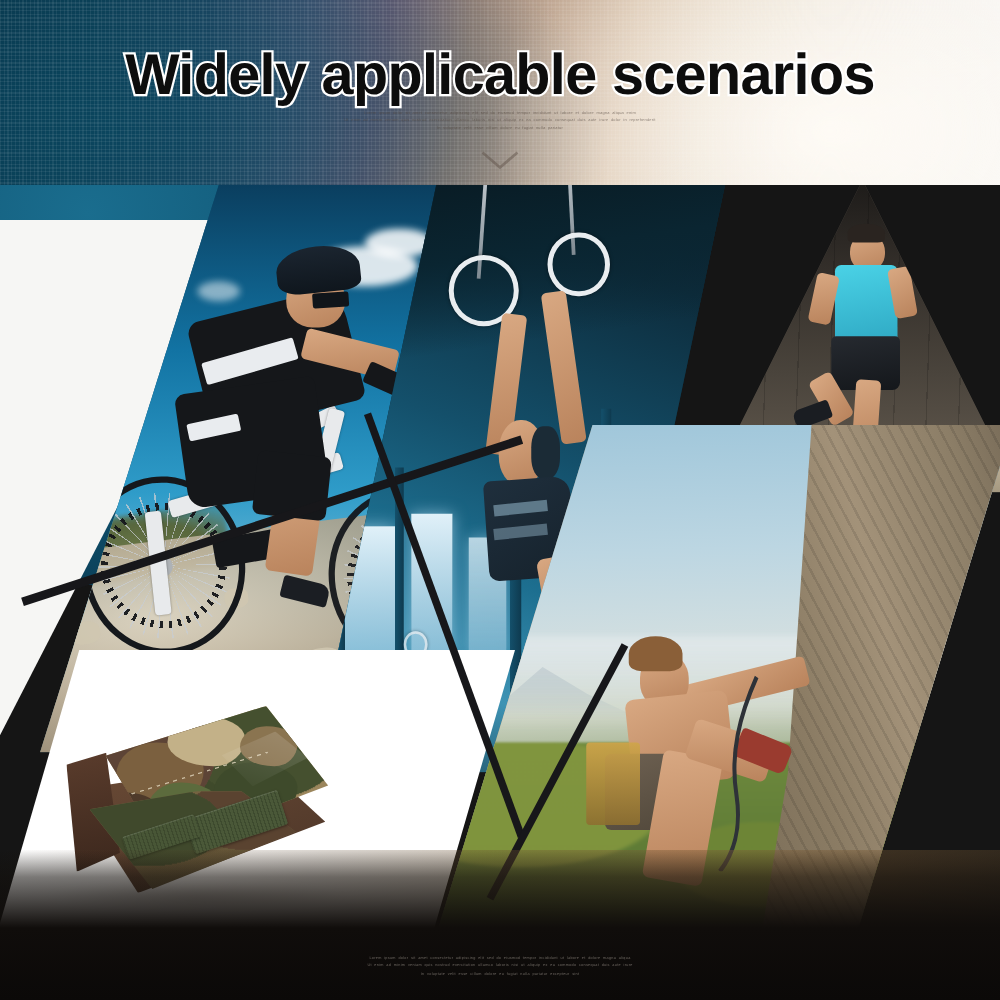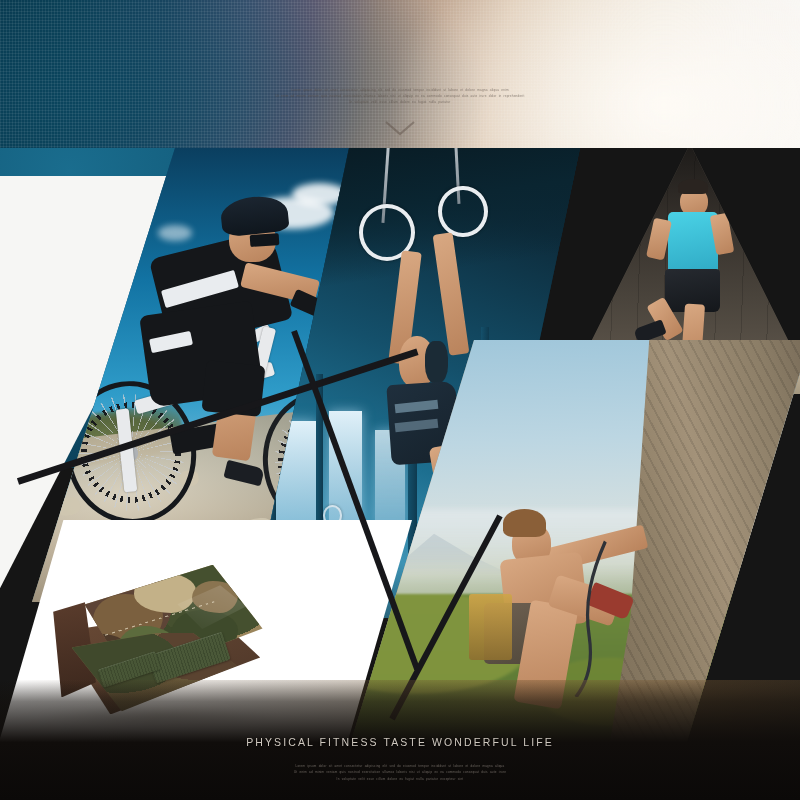--- a/index.html
+++ b/index.html
@@ -271,20 +271,21 @@
 </head>
 <body>
 
 <div class="stage">
 
   <div class="header">
     <div class="glow"></div>
     <div class="glow2"></div>
     <div class="mesh"></div>
 
+    <div class="title">Widely applicable scenarios</div>
 
     <div class="subtext">
       <div>Lorem ipsum dolor sit amet consectetur adipiscing elit sed do eiusmod tempor incididunt ut labore et dolore magna aliqua enim</div>
       <div>Ut enim ad minim veniam quis nostrud exercitation ullamco laboris nisi ut aliquip ex ea commodo consequat duis aute irure dolor in reprehenderit</div>
       <div>In voluptate velit esse cillum dolore eu fugiat nulla pariatur</div>
     </div>
 
     <svg class="chev" viewBox="0 0 40 20">
       <polyline points="6,4 20,16 34,4" fill="none" stroke="#5c4e45" stroke-width="2.2"></polyline>
     </svg>
@@ -461,20 +462,19 @@
       </div>
     </div>
 
     <div class="sep" style="left:18px; top:330px; width:420px; height:7px; transform:rotate(-18deg); transform-origin:left center;"></div>
     <div class="sep" style="left:294px; top:180px; width:360px; height:6px; transform:rotate(70deg); transform-origin:left center;"></div>
     <div class="sep" style="left:392px; top:568px; width:230px; height:6px; transform:rotate(-62deg); transform-origin:left center;"></div>
   </div>
 
   <div class="footer-warm"></div>
   <div class="footer"></div>
-  <div class="tagline">PHYSICAL FITNESS TASTE WONDERFUL LIFE</div>
   <div class="footnote">
     <div>Lorem ipsum dolor sit amet consectetur adipiscing elit sed do eiusmod tempor incididunt ut labore et dolore magna aliqua</div>
     <div>Ut enim ad minim veniam quis nostrud exercitation ullamco laboris nisi ut aliquip ex ea commodo consequat duis aute irure</div>
     <div>In voluptate velit esse cillum dolore eu fugiat nulla pariatur excepteur sint</div>
   </div>
 
 </div>
 
 </body></html>

